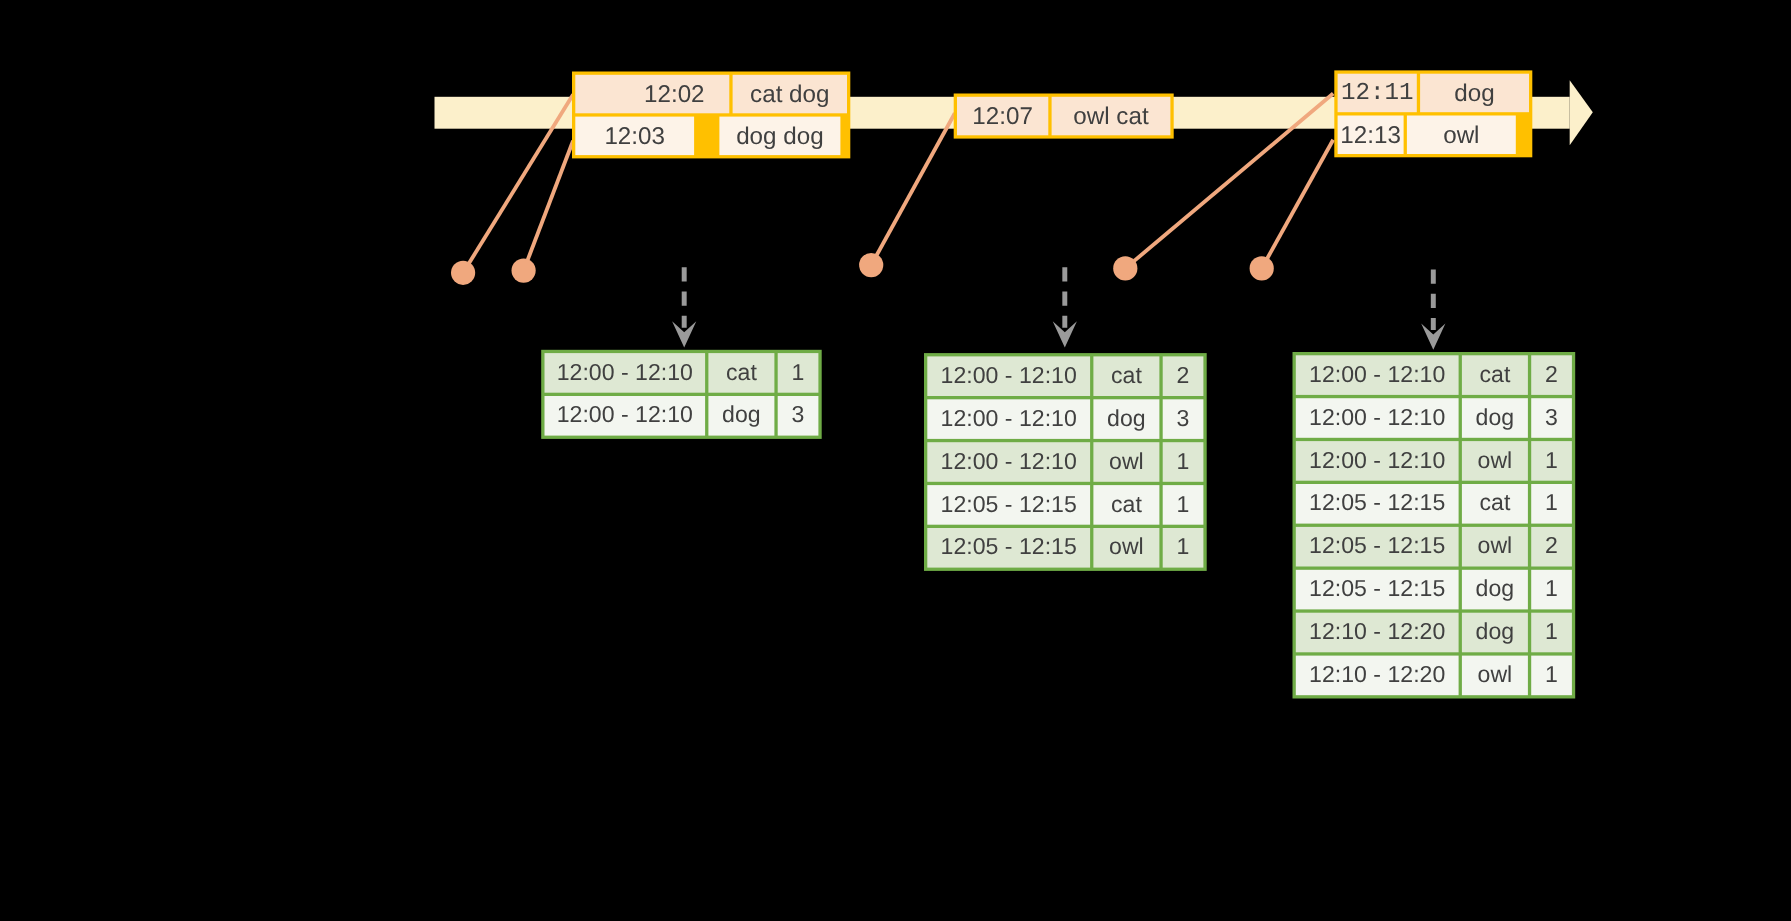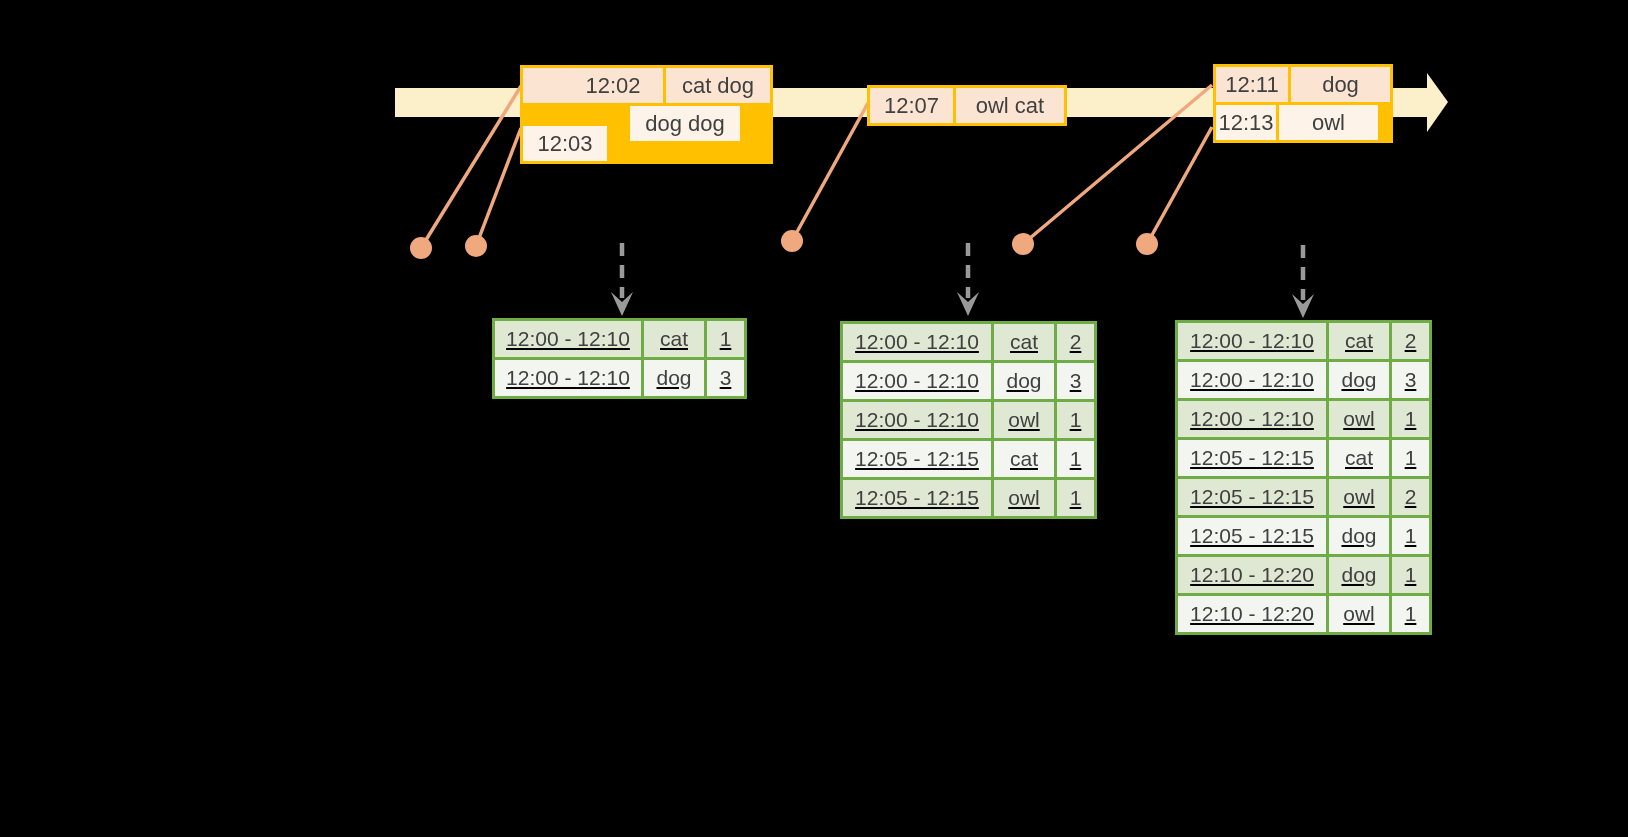--- a/index.html
+++ b/index.html
@@ -11,21 +11,21 @@
   svg.layer{position:absolute;left:0;top:0;}
   
   .band{fill:var(--timeline-fill,#FCF0CB);}
   .connector{stroke:var(--dot-color,#F0A87E);stroke-width:3.5;}
   .dot{fill:var(--dot-color,#F0A87E);}
   .trigger-line{stroke:var(--trigger-arrow-color,#9A9A9A);stroke-width:4.5;stroke-dasharray:13 9;fill:none;}
   .trigger-head{fill:var(--trigger-arrow-color,#9A9A9A);}
   
   .dtable{position:absolute;display:flex;flex-direction:column;gap:3px;padding:3px;z-index:2;}
   .etable{background:var(--event-border,#FFC000);}
-  .rtable{background:var(--result-border,#6FAC46);text-decoration:underline;}
+  .rtable{background:var(--result-border,#6FAC46);}
   .trow{display:flex;gap:3px;}
   .tcell{
     display:flex;align-items:center;justify-content:center;
     color:var(--text-color,#404040);
   }
   .etable .tcell{height:35px;font-size:22px;}
   .rtable .tcell{height:36px;font-size:21px;}
   .etable .trow.dark .tcell{background:var(--event-row-dark,#FBE5D2);}
   .etable .trow.light .tcell{background:var(--event-row-light,#FDF3E8);}
   .rtable .trow.dark .tcell{background:var(--result-row-dark,#DEE8D3);}
@@ -60,35 +60,35 @@
     <line class="trigger-line" x1="1303" y1="245" x2="1303" y2="300"></line>
     <polygon class="trigger-head" points="1292,294 1303,304 1314,294 1303,318"></polygon>
   </svg>
 
   <div class="dtable etable" style="left:520px;top:65px;">
       <div class="trow dark">
         <div class="tcell" style="width: 100px; padding-left: 40px;">12:02</div>
         <div class="tcell" style="width: 104px;">cat dog</div>
       </div>
       <div class="trow light">
-        <div class="tcell" style="width: 84px; margin-top: 20px;">12:03</div>
+        <div class="tcell" style="width: 108px;">12:03</div>
         <div class="tcell" style="width: 110px; margin-left: 20px;">dog dog</div>
       </div>
     </div>
 
   <div class="dtable etable" style="left:867px;top:85px;">
       <div class="trow dark">
         <div class="tcell" style="width: 83px;">12:07</div>
         <div class="tcell" style="width: 108px;">owl cat</div>
       </div>
     </div>
 
   <div class="dtable etable" style="left:1213px;top:64px;">
       <div class="trow dark">
-        <div class="tcell" style="width: 72px;">12:11</div>
+        <div class="tcell" style="width: 72px; font-family: Liberation Mono, monospace;">12:11</div>
         <div class="tcell" style="width: 99px;">dog</div>
       </div>
       <div class="trow light">
         <div class="tcell" style="width: 60px;">12:13</div>
         <div class="tcell" style="width: 99px;">owl</div>
       </div>
     </div>
 
   <div class="dtable rtable" style="left:492px;top:318px;">
       <div class="trow dark">

